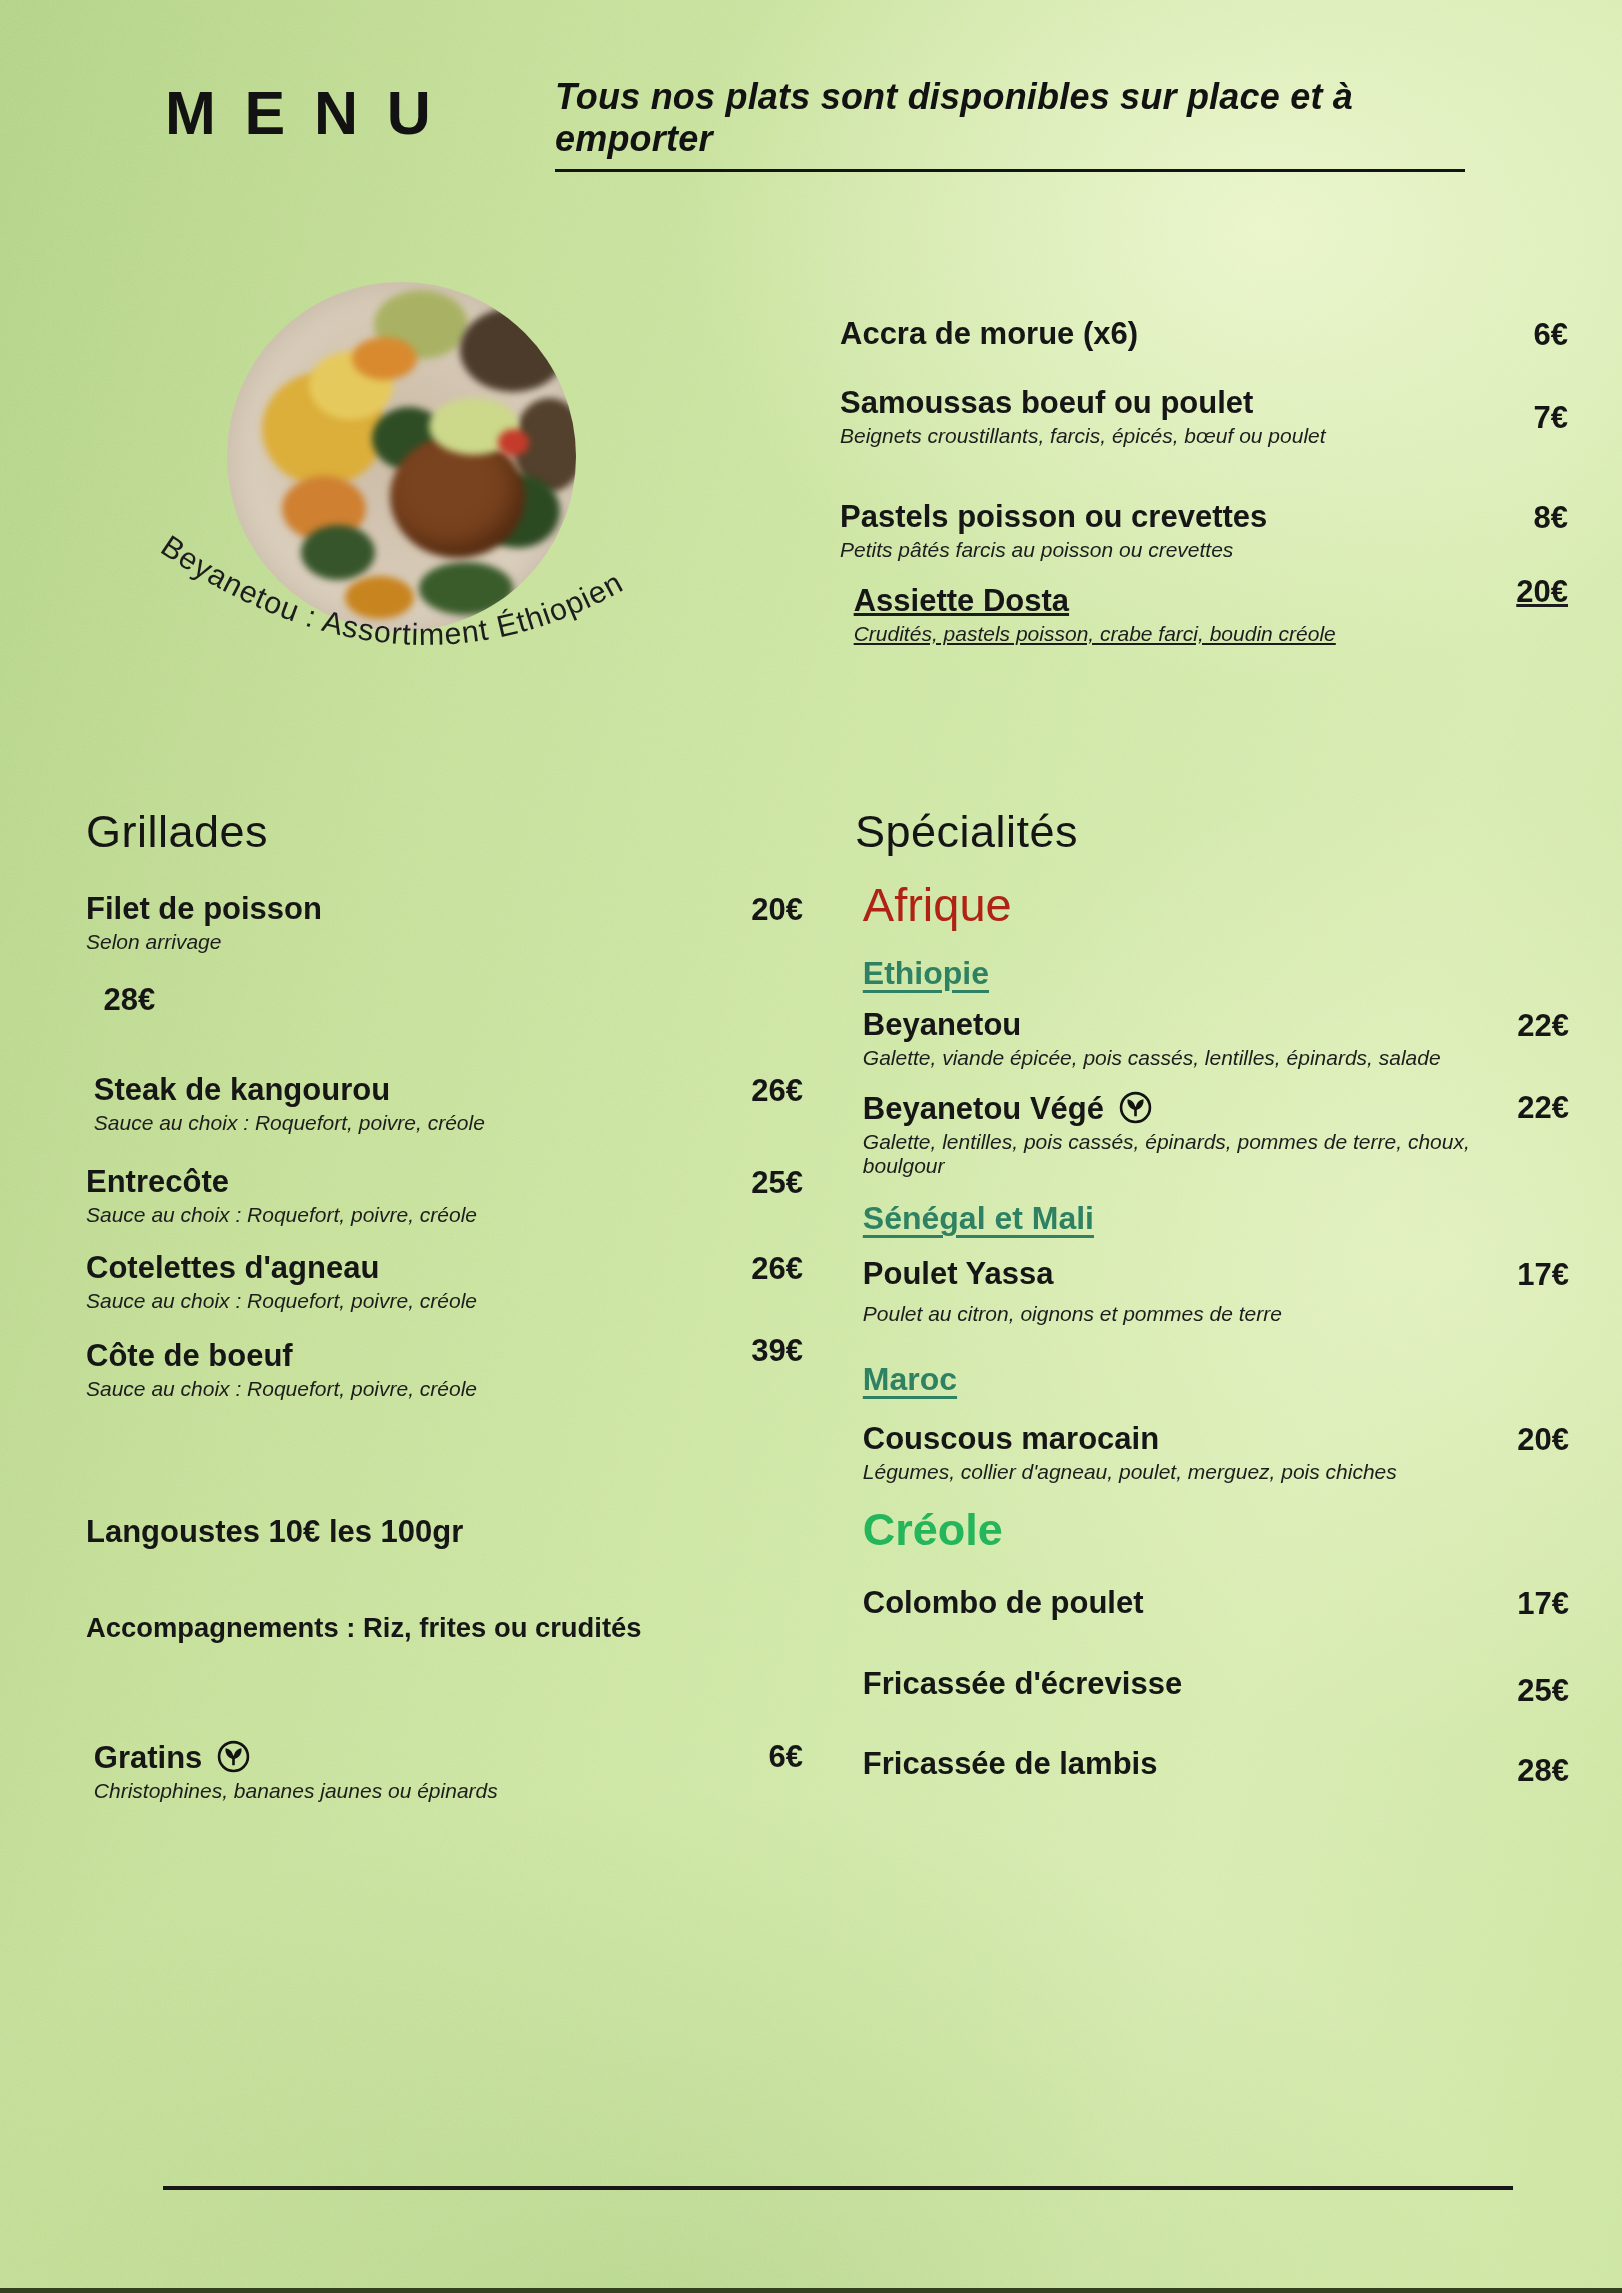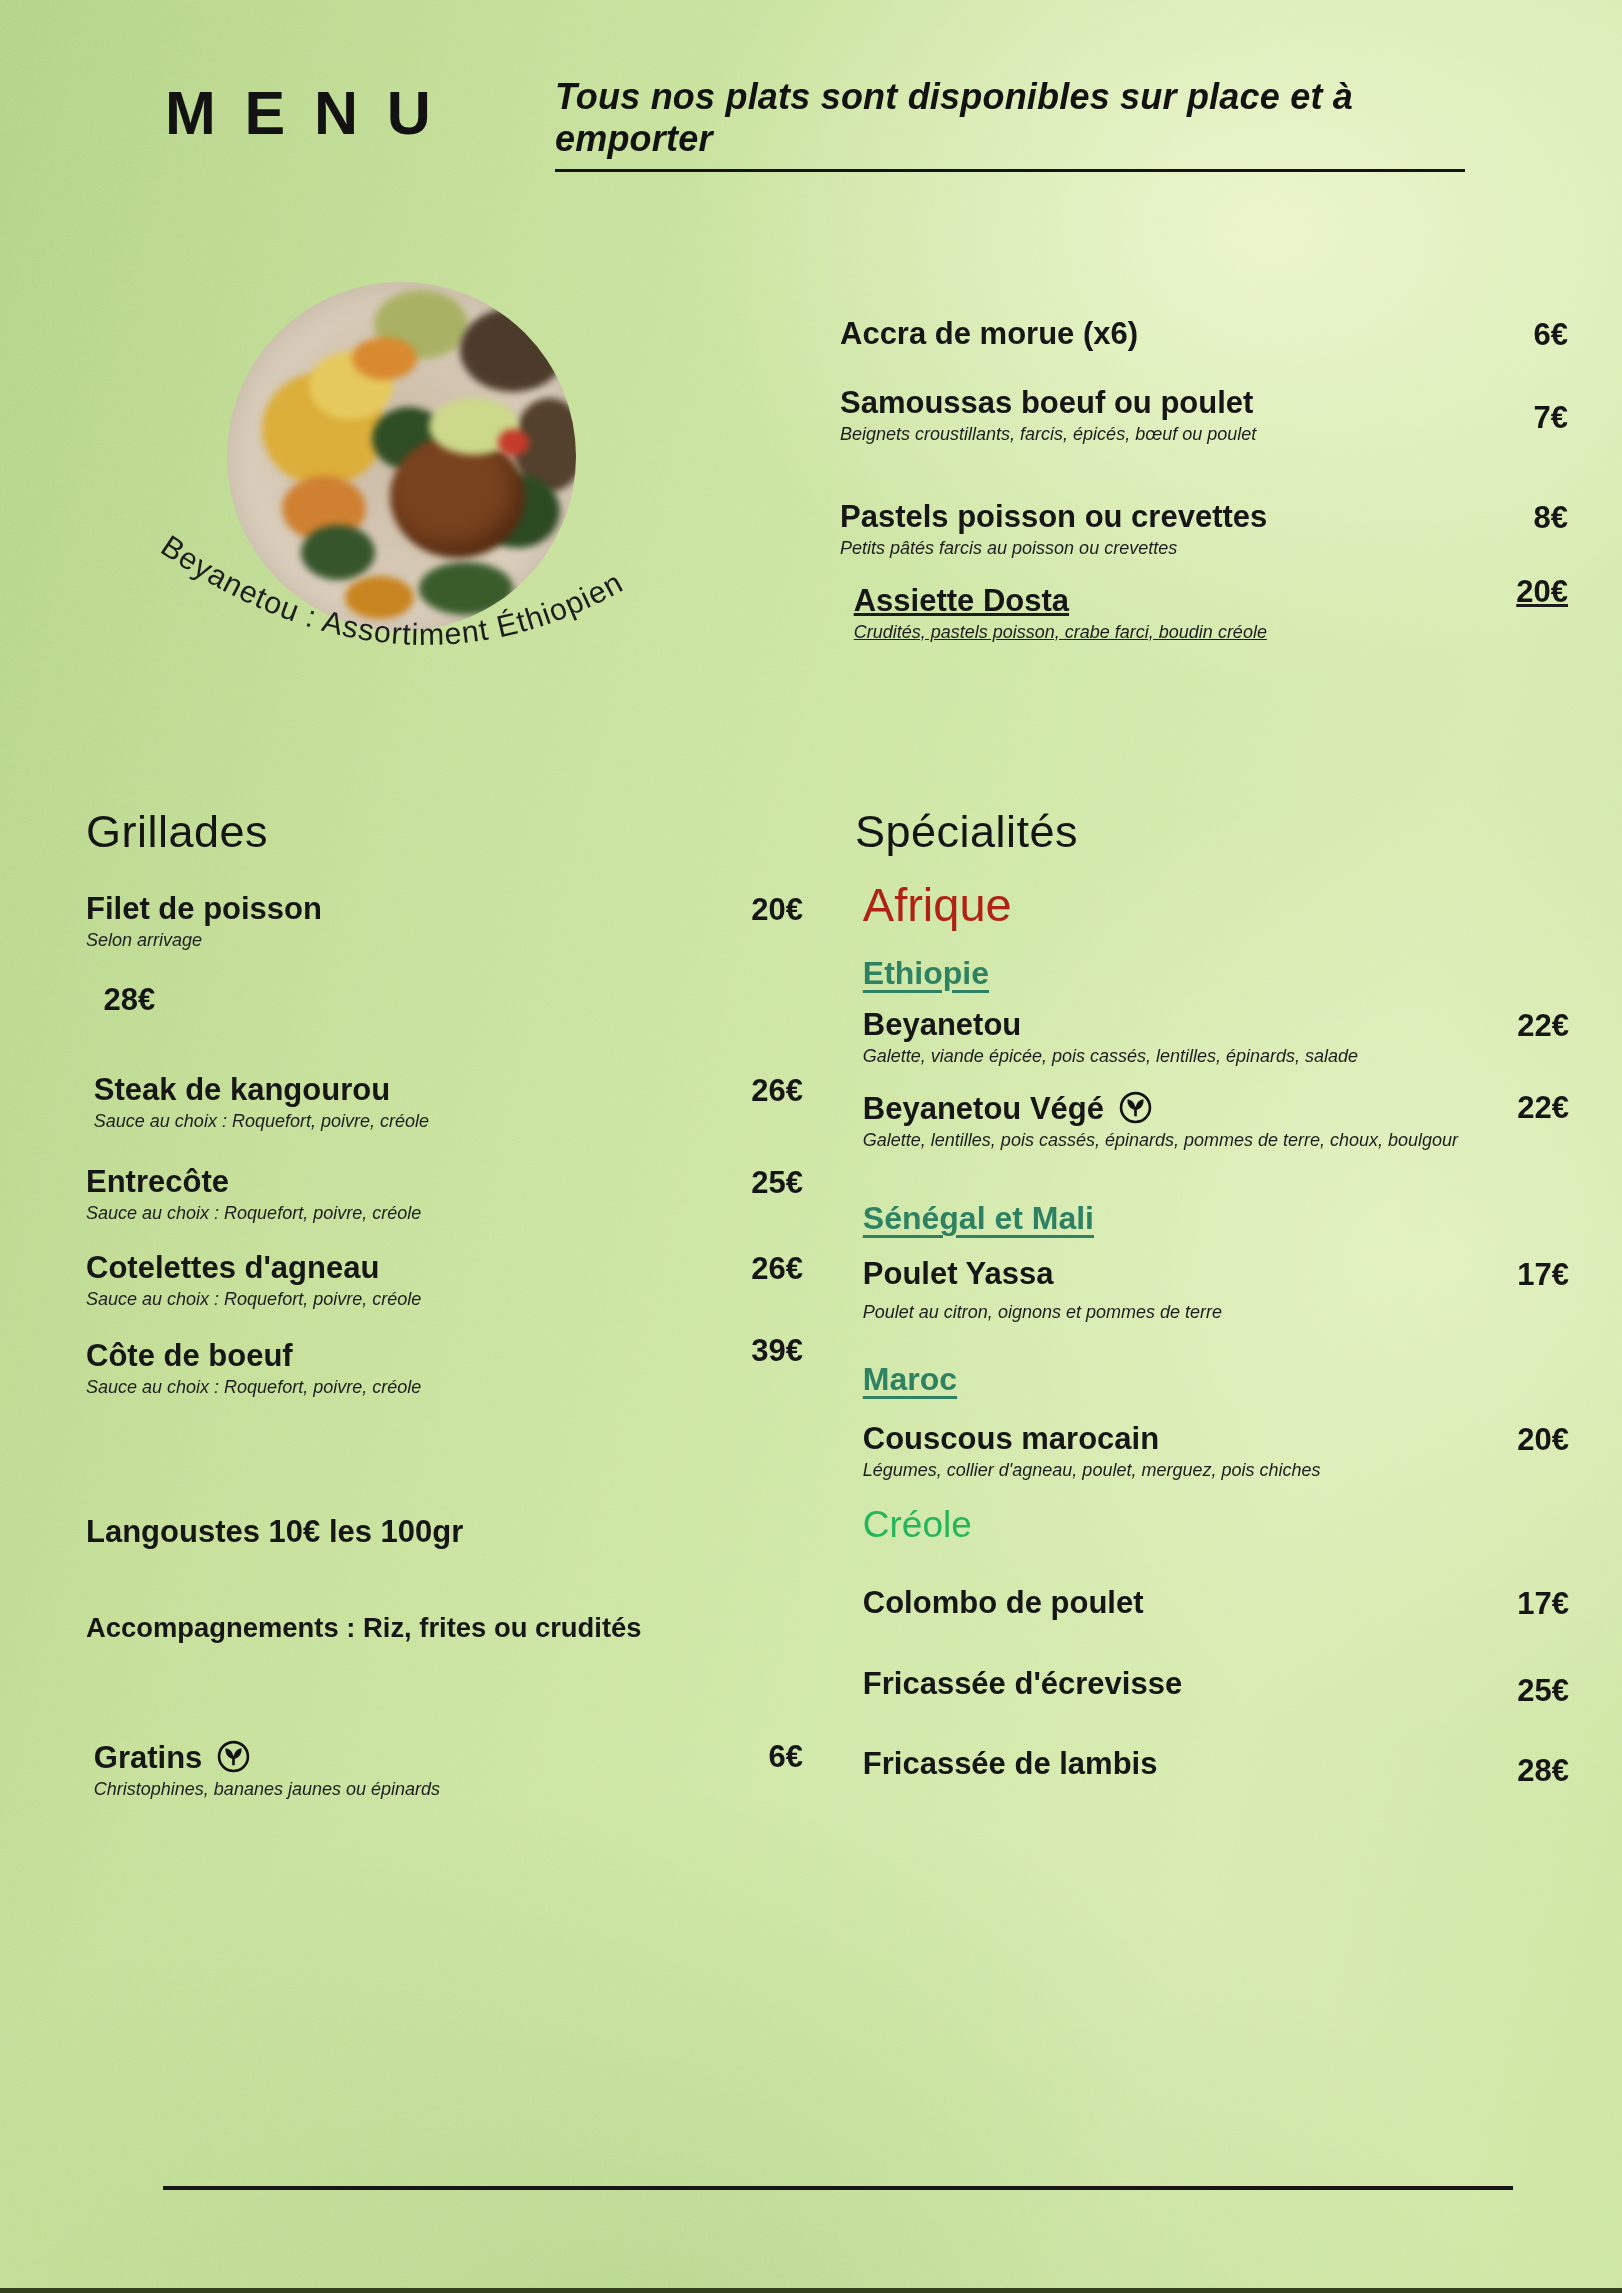--- a/index.html
+++ b/index.html
@@ -49,29 +49,29 @@
 
   .caption-svg{position:absolute;left:137px;top:502px;width:559px;height:216px;overflow:visible;}
   .caption-svg text{font-family:"Liberation Sans","DejaVu Sans",sans-serif;font-size:31px;fill:#1d1d1d;letter-spacing:1px;}
 
   
   .section{position:absolute;}
   .sec-heading{font-size:45px;font-weight:400;color:#151515;letter-spacing:0.5px;}
   .row{position:absolute;left:0;right:0;display:flex;align-items:flex-start;}
   .row-main{flex:1 1 auto;min-width:0;}
   .item-name{font-size:31px;font-weight:700;line-height:1.12;color:#161616;}
-  .item-desc{font-size:18px;font-style:italic;line-height:1.18;margin-top:2.9px;color:#1d1d1d;max-width:642px;}
+  .item-desc{font-size:21px;font-style:italic;line-height:1.18;margin-top:2.9px;color:#1d1d1d;max-width:642px;}
   .item-desc:empty{display:none;}
   .item-price{font-size:31px;font-weight:700;margin-left:17.6px;white-space:nowrap;color:#161616;}
 
   .bold-line{position:absolute;left:0;font-weight:700;color:#161616;}
 
   
   .afrique-heading{position:absolute;left:7.8px;font-size:47px;font-weight:400;}
-  .creole-heading{position:absolute;left:7.8px;font-size:37px;font-weight:400;}
+  .creole-heading{position:absolute;left:7.8px;font-size:45px;font-weight:700;}
   .sub-heading{position:absolute;left:7.8px;font-size:32px;font-weight:700;text-decoration:underline;text-underline-offset:5.9px;text-decoration-thickness:2.9px;}
 
   .veg-icon{display:inline-block;width:35px;height:35px;vertical-align:-5.9px;margin-left:13.7px;}
 
   .bottom-rule{position:absolute;left:163px;top:2186px;width:1350px;height:3.9px;background:#171717;}
 </style>
 </head>
 <body>
 
 <div class="page">

